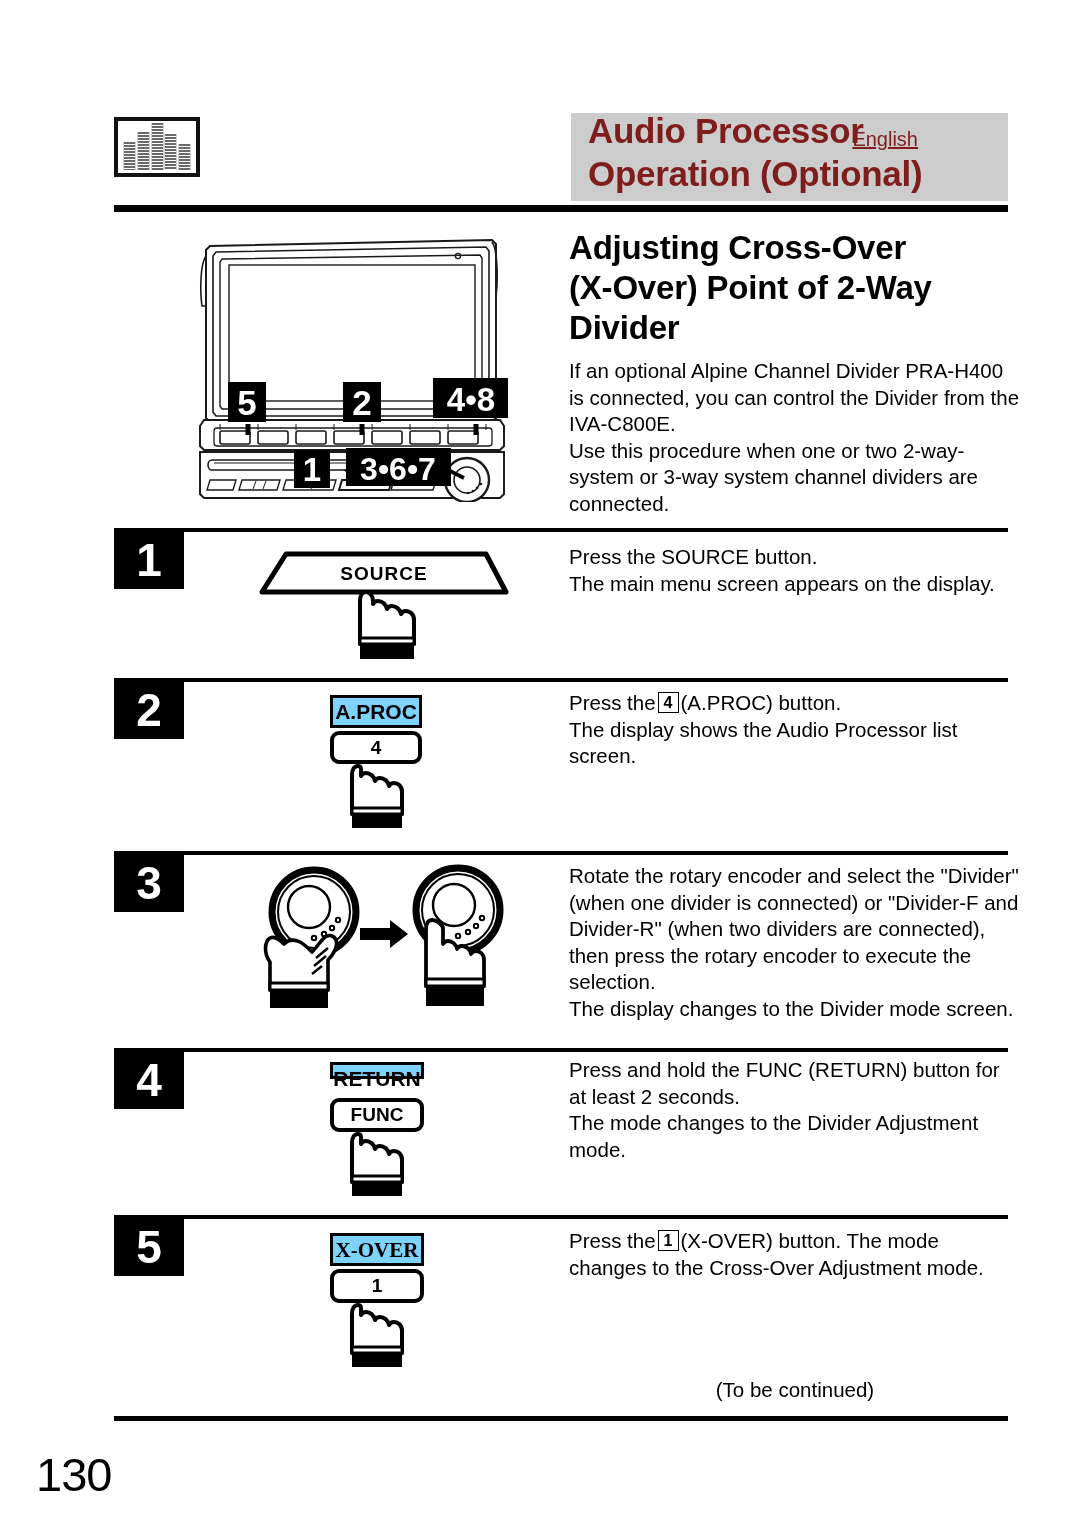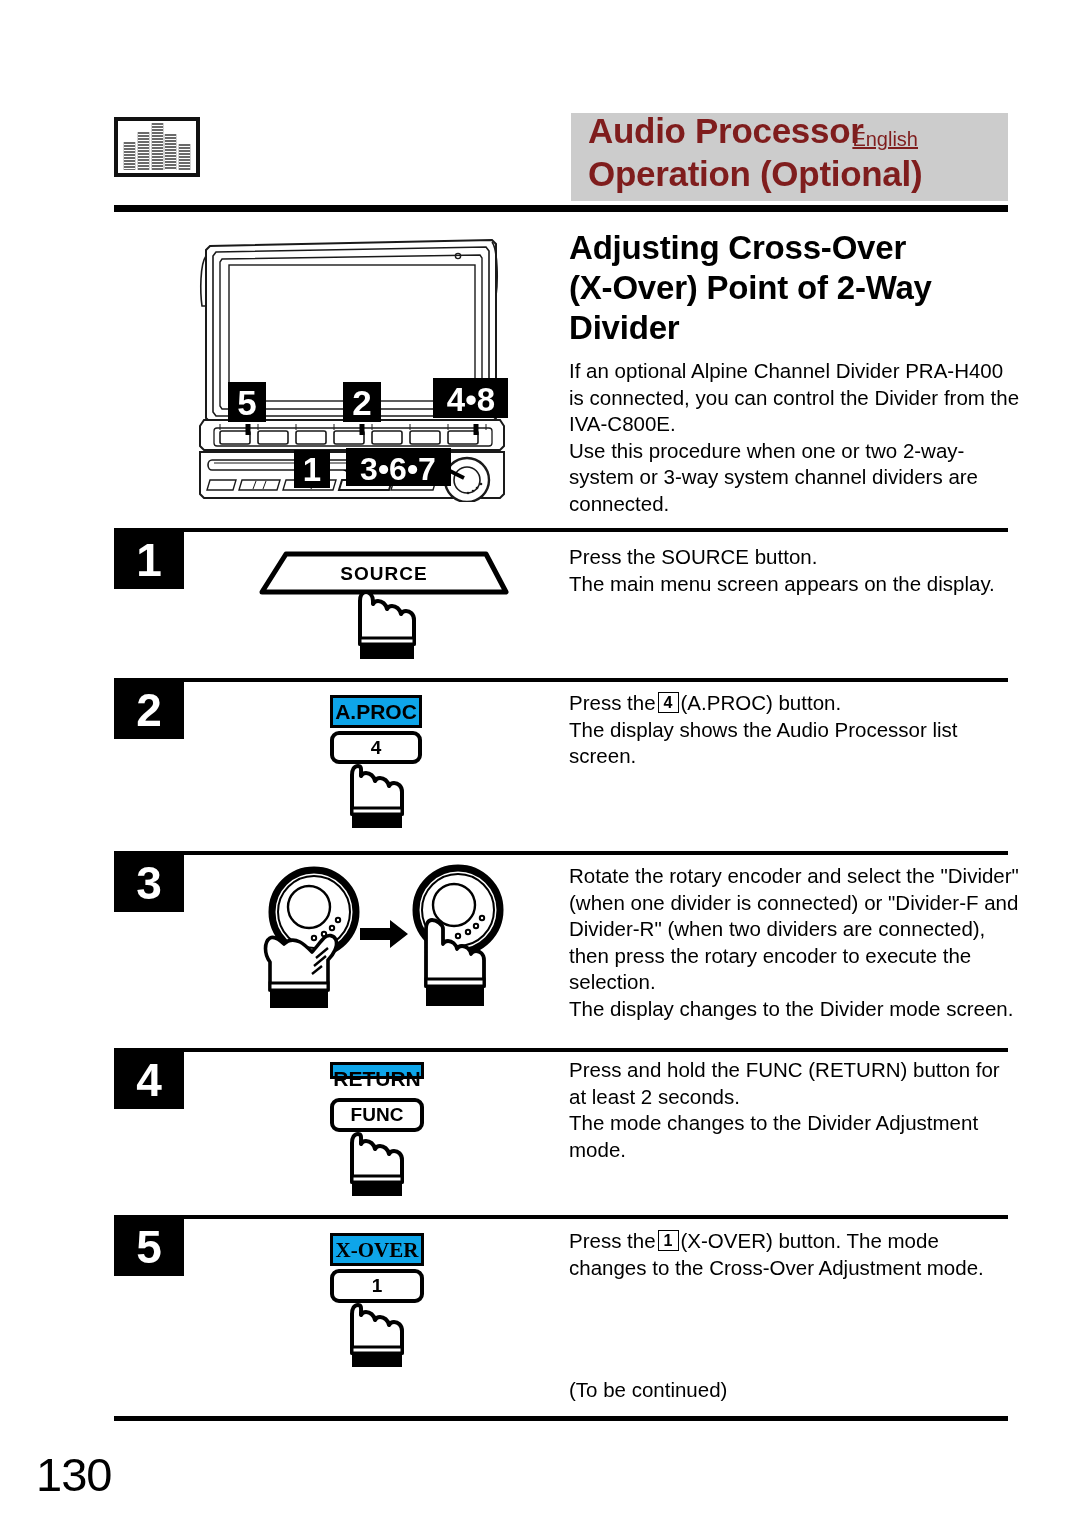--- a/index.html
+++ b/index.html
@@ -79,32 +79,32 @@
     display:inline-block;border:1.5px solid #000;padding:0px 5px;
     font-size:16px;line-height:19px;font-weight:bold;
     vertical-align:2px;margin:0 2px;
   }
 
   
   .fig{position:absolute;}
   .fig svg{display:block;}
 
   .lblbox{
-    position:absolute;border:3px solid #000;background:#0ea5e9;
+    position:absolute;border:3px solid #000;background:#7dd3fc;
     text-align:center;font-weight:bold;box-sizing:border-box;
   }
   .btnbox{
     position:absolute;border:4px solid #000;background:#fff;
     text-align:center;font-weight:bold;box-sizing:border-box;
   }
   .btnbox.round{border-radius:9px;}
 
   
   .cont{
-    position:absolute;left:569px;top:1378px;width:452px;text-align:left;
+    position:absolute;left:569px;top:1378px;width:452px;text-align:center;
     font-size:20.5px;
   }
   .foot-rule{position:absolute;left:114px;top:1416px;width:894px;height:5px;background:#000;}
   .pageno{
     position:absolute;left:36px;top:1447px;font-size:47px;letter-spacing:-1px;
   }
 </style>
 </head>
 <body>
 

